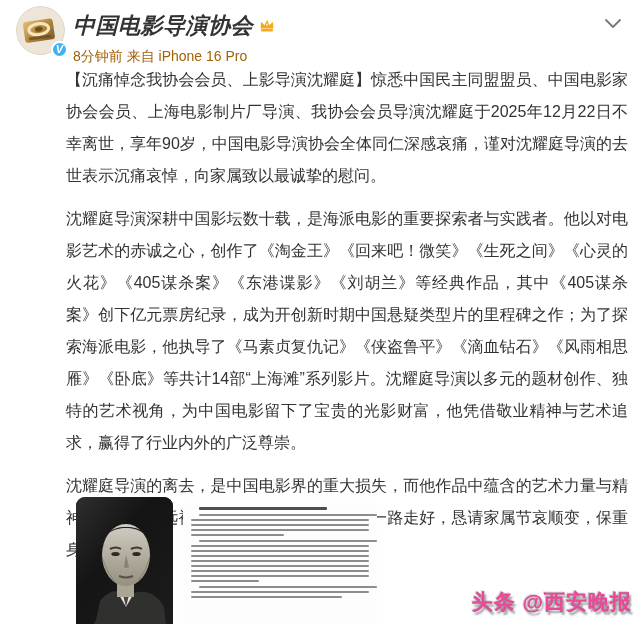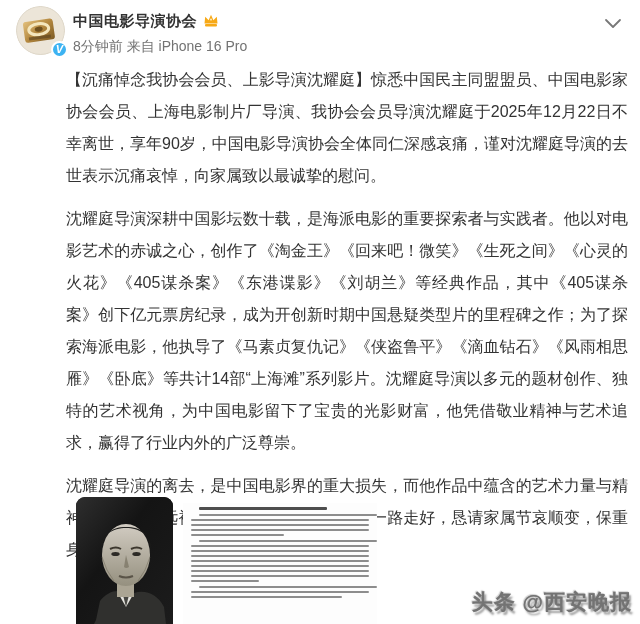--- a/index.html
+++ b/index.html
@@ -13,23 +13,23 @@
   .avatar-wrap{position:absolute;left:0;top:0;width:49px;height:49px;}
   .avatar{width:49px;height:49px;border-radius:50%;overflow:hidden;display:block;}
   .v-badge{
     position:absolute;right:-3px;bottom:-3px;width:17px;height:17px;border-radius:50%;
     background:#3db3f2;color:#fff;font-size:11px;font-weight:bold;font-style:italic;
     display:flex;align-items:center;justify-content:center;border:2px solid #fff;box-sizing:border-box;
     line-height:1;
   }
   .hgroup{position:absolute;left:57px;top:5px;}
   .name-row{display:flex;align-items:center;gap:6px;}
-  .screen-name{font-size:15px;font-weight:bold;color:#333;letter-spacing:.5px;}
+  .screen-name{font-size:22px;font-weight:bold;color:#333;letter-spacing:.5px;font-style:italic;}
   .crown{display:inline-block;margin-top:2px;}
-  .meta{margin-top:7px;font-size:14px;color:#737373;}
+  .meta{margin-top:7px;font-size:14px;color:#a16207;}
   .chevron{position:absolute;right:4px;top:10px;width:22px;height:16px;cursor:pointer;}
   
   .post-body{
     position:absolute;top:64px;left:66px;width:562px;
     font-size:16px;line-height:32px;color:#333;text-align:justify;
   }
   .post-body p{margin:0 0 11px 0;}
   .collapse-link{color:#eb7350;text-decoration:none;cursor:pointer;margin-left:6px;padding-left:15px;}
   
   .photo{
@@ -44,21 +44,21 @@
     text-align:center;font-size:9px;font-weight:bold;color:#2b2b2b;
     letter-spacing:10px;margin:3px 0 6px 10px;
   }
   .doc-para{margin-bottom:4px;}
   .doc-line{height:2px;background:#8d8d8d;border-radius:1px;margin-bottom:3px;}
   .doc-line.bold{background:#4e4e4e;height:2.5px;}
   .doc-para .doc-line:first-child{margin-left:8px;}
   
   .watermark{
     position:absolute;right:8px;bottom:8px;
-    font-size:21px;font-weight:bold;color:#737373;letter-spacing:1px;
+    font-size:21px;font-weight:bold;color:#ec4899;letter-spacing:1px;
     text-shadow:0 0 1px rgba(140,140,140,.9), 2px 3px 2px rgba(80,80,80,.55), -1px -1px 1px rgba(150,150,150,.4);
   }
 </style>
 </head>
 <body>
 
 <div class="header">
   <div class="avatar-wrap">
     <span class="avatar">
       <svg width="49" height="49" viewBox="0 0 49 49">

